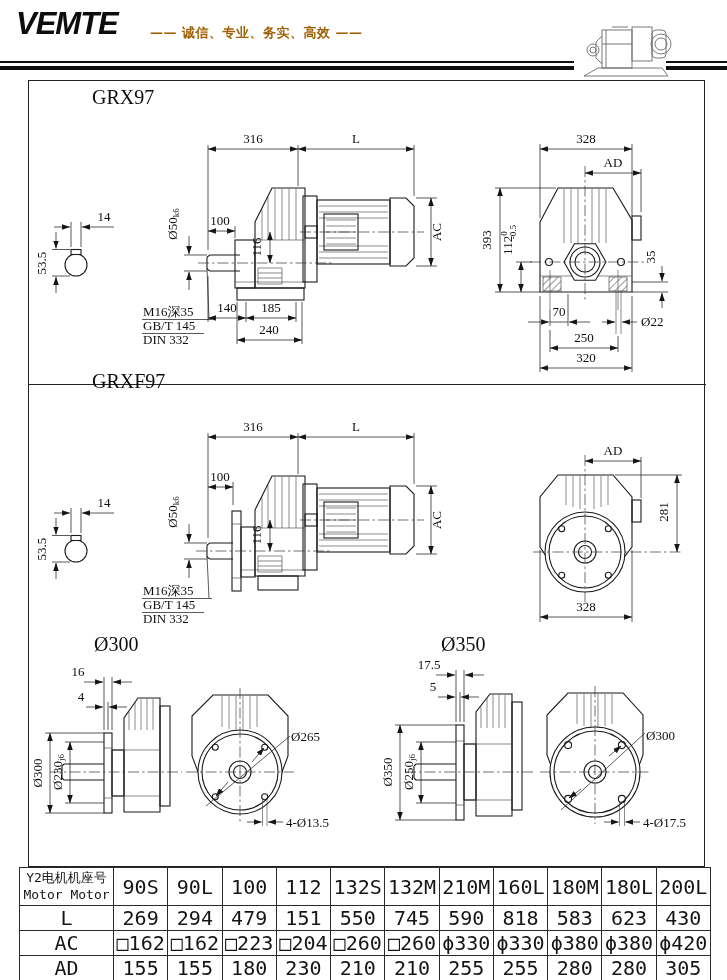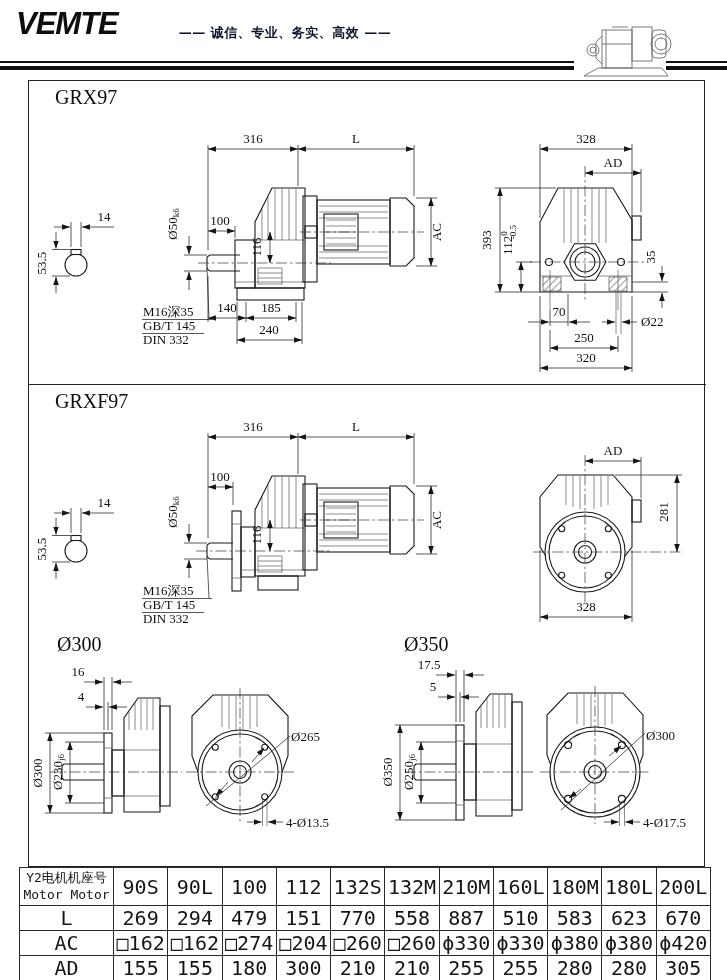--- a/index.html
+++ b/index.html
@@ -1,25 +1,25 @@
 <!DOCTYPE html>
 <html><head>
 <meta charset="utf-8">
 <style>
   html,body{margin:0;padding:0;background:#fff;}
   .page{position:relative;width:727px;height:980px;background:#fff;font-family:"Liberation Serif",serif;color:#111;overflow:hidden;padding-left:12px;}
   .brand{position:absolute;left:16px;top:6px;font-family:"Liberation Sans",sans-serif;font-weight:bold;font-style:italic;font-size:31px;letter-spacing:-1px;color:#0d0d0d;}
-  .slogan{position:absolute;left:150px;top:24px;width:270px;text-align:center;font-size:13px;font-family:"DejaVu Sans",sans-serif;color:#0f172a;letter-spacing:.5px;font-weight:bold;}
+  .slogan{position:absolute;left:150px;top:24px;width:270px;font-size:13px;font-family:"DejaVu Sans",sans-serif;color:#a16207;letter-spacing:.5px;font-weight:bold;}
   .rule-thin{position:absolute;left:0;top:61px;width:727px;height:1.5px;background:#111;}
   .rule-thick{position:absolute;left:0;top:66px;width:727px;height:4px;background:#111;}
   .frame{position:absolute;left:28px;top:80px;width:677px;height:787px;border:1.3px solid #222;box-sizing:border-box;}
   .divider{position:absolute;left:28px;top:384px;width:678px;height:0;border-top:1.3px solid #222;}
-  .title{position:absolute;font-size:20px;color:#0e0e0e;}
+  .title{position:absolute;font-size:20px;color:#0e0e0e;margin-left:37px;}
   .t-grx97{left:55px;top:86px;}
-  .t-grxf97{left:55px;top:390px;}
+  .t-grxf97{left:55px;top:370px;}
   .t-f300{left:57px;top:633px;}
   .t-f350{left:404px;top:633px;}
   .art{position:absolute;left:0;top:0;width:727px;height:980px;}
   .ln{fill:none;stroke:#1b1b1b;stroke-width:1.1;stroke-linejoin:miter;}
   .lnf{fill:#fff;stroke:#1b1b1b;stroke-width:1.1;}
   .rib{fill:none;stroke:#3c3c3c;stroke-width:.6;}
   .cl{fill:none;stroke:#333;stroke-width:.7;stroke-dasharray:11 3 2.5 3;}
   .dim,.ext{fill:none;stroke:#222;stroke-width:.75;}
   .sk{fill:none;stroke:#6a6a6a;stroke-width:.9;}
   .dt{font-family:"Liberation Serif",serif;font-size:13px;fill:#0f0f0f;text-anchor:middle;}
@@ -494,48 +494,48 @@
         <td>180M</td>
         <td>180L</td>
         <td>200L</td>
       </tr>
       <tr class="rv">
         <td>L</td>
         <td>269</td>
         <td>294</td>
         <td>479</td>
         <td>151</td>
-        <td>770</td>
-        <td>558</td>
-        <td>887</td>
-        <td>510</td>
+        <td>550</td>
+        <td>745</td>
+        <td>590</td>
+        <td>818</td>
         <td>583</td>
         <td>623</td>
-        <td>670</td>
+        <td>430</td>
       </tr>
       <tr class="rv">
         <td>AC</td>
         <td>□162</td>
         <td>□162</td>
-        <td>□274</td>
+        <td>□223</td>
         <td>□204</td>
         <td>□260</td>
         <td>□260</td>
         <td>ϕ330</td>
         <td>ϕ330</td>
         <td>ϕ380</td>
         <td>ϕ380</td>
         <td>ϕ420</td>
       </tr>
       <tr class="rv">
         <td>AD</td>
         <td>155</td>
         <td>155</td>
         <td>180</td>
-        <td>300</td>
+        <td>230</td>
         <td>210</td>
         <td>210</td>
         <td>255</td>
         <td>255</td>
         <td>280</td>
         <td>280</td>
         <td>305</td>
       </tr>
     </tbody>
   </table>

